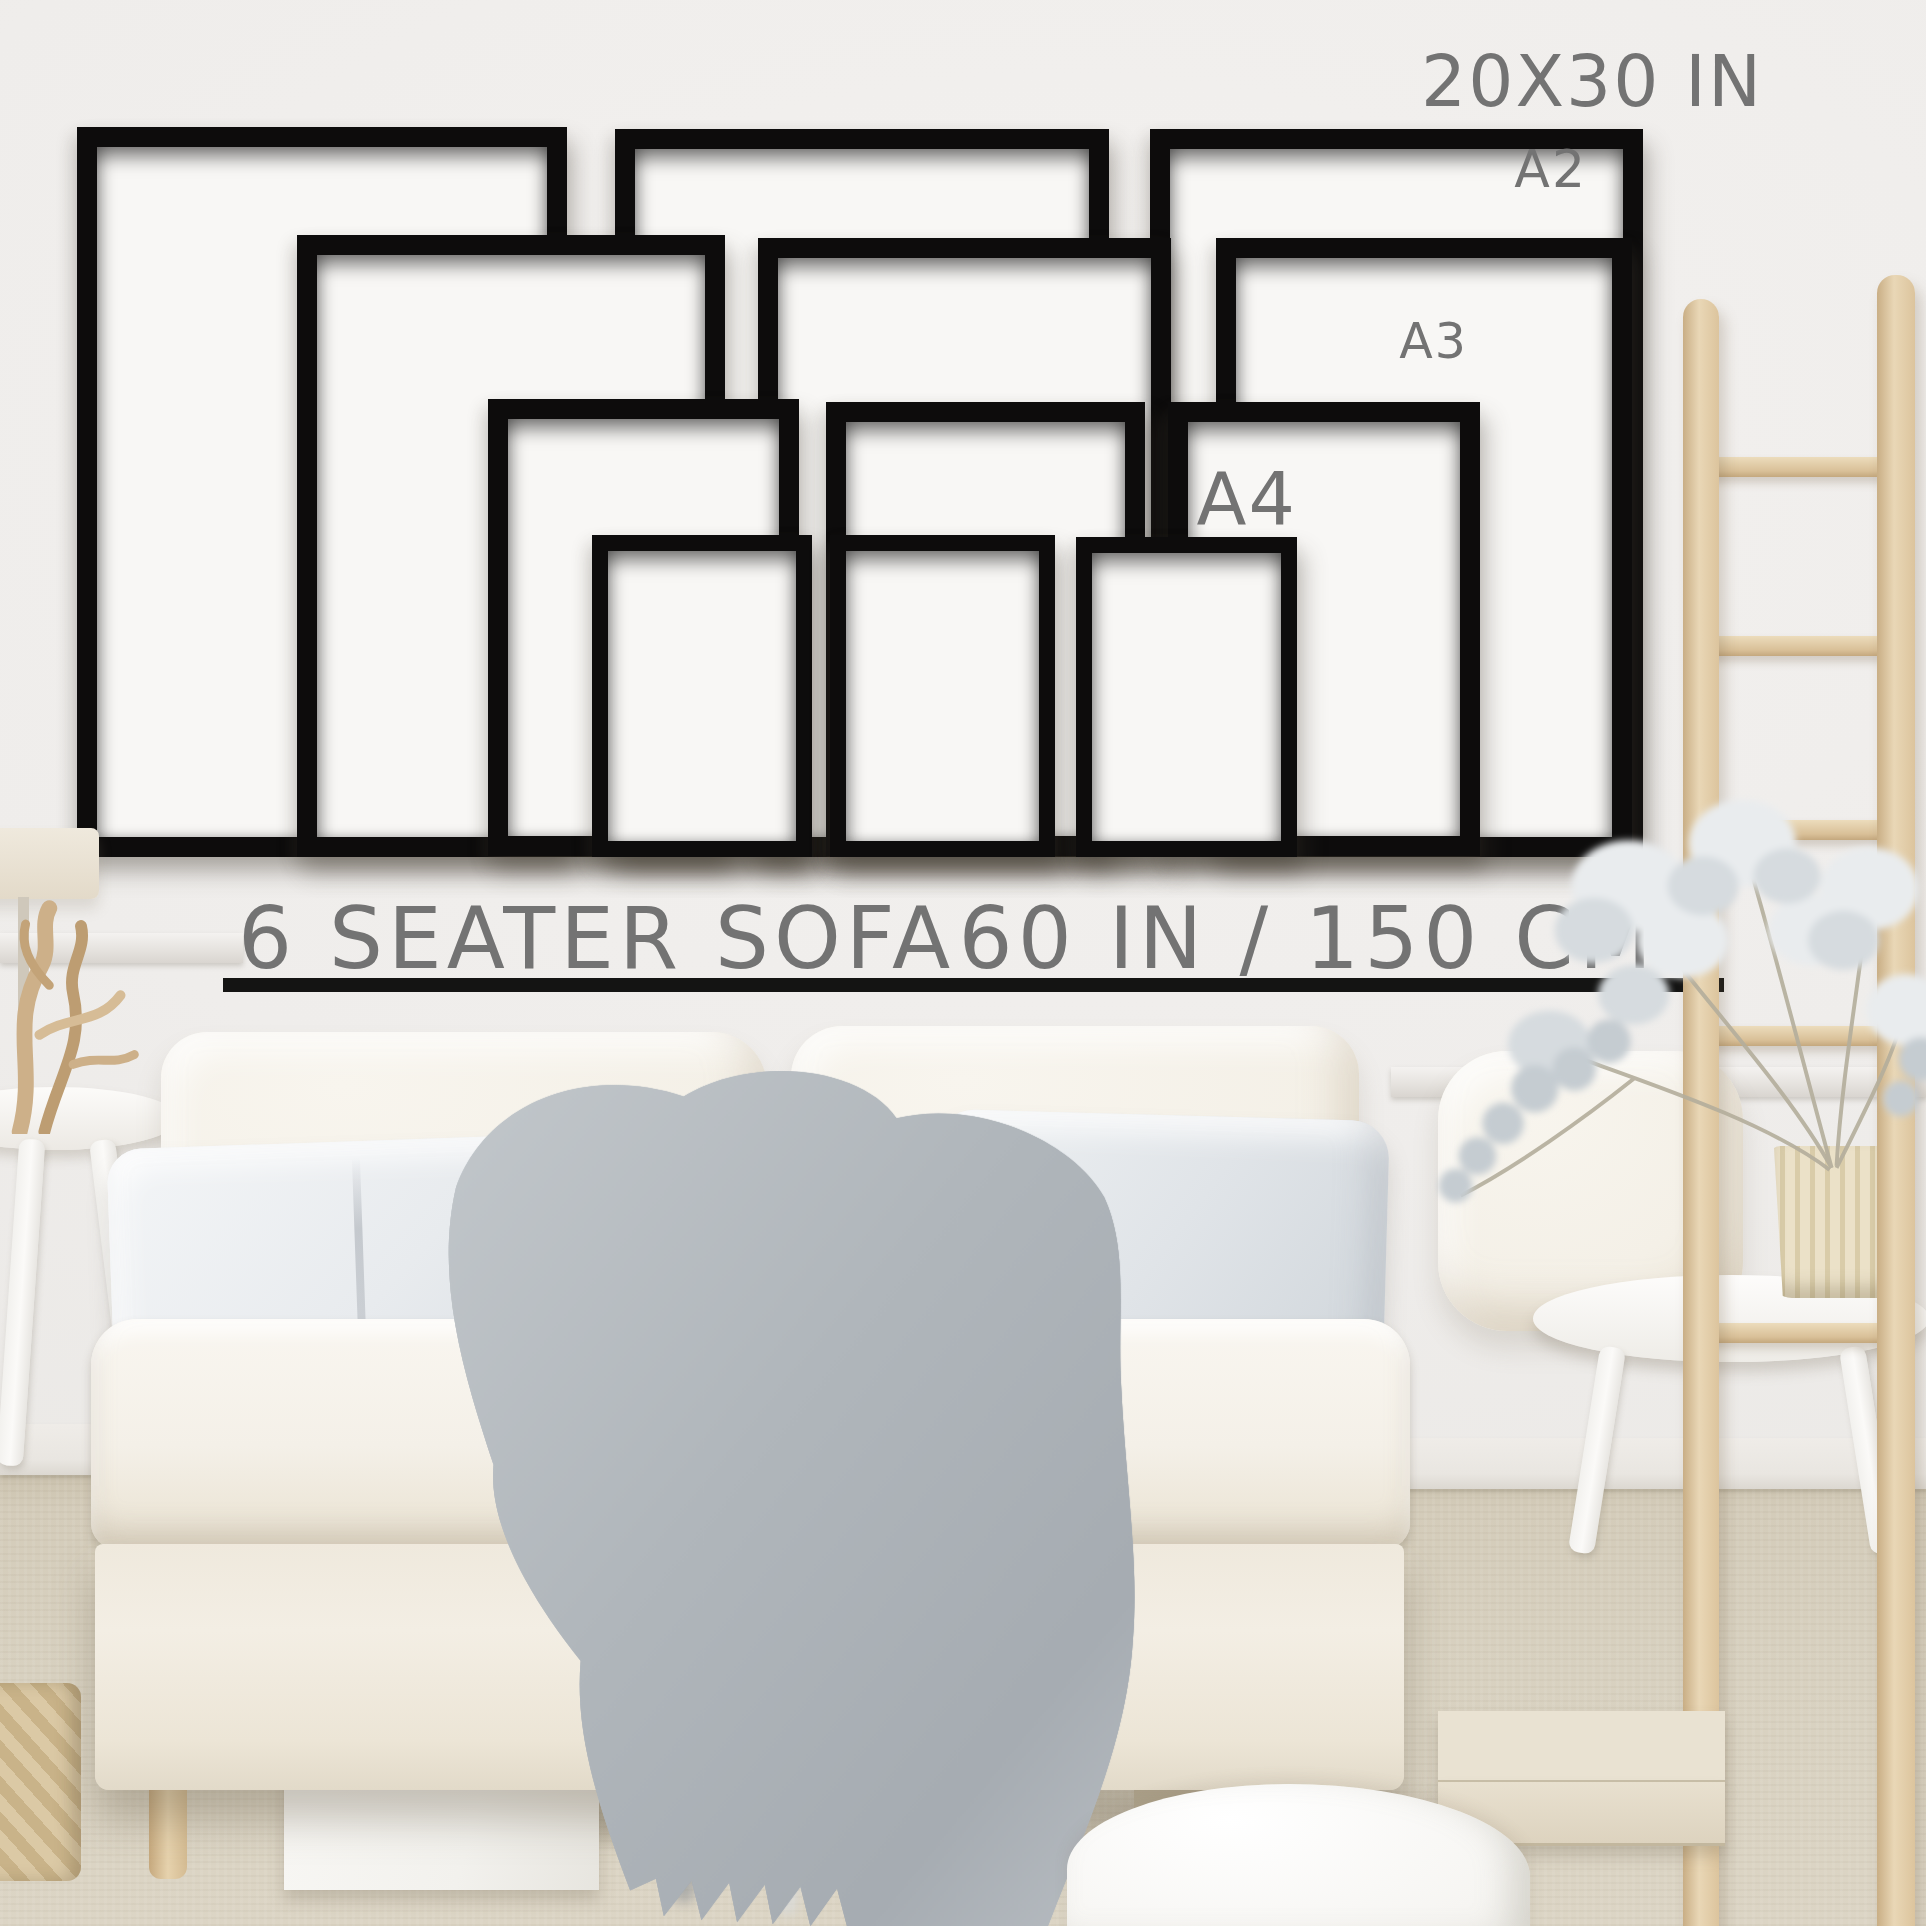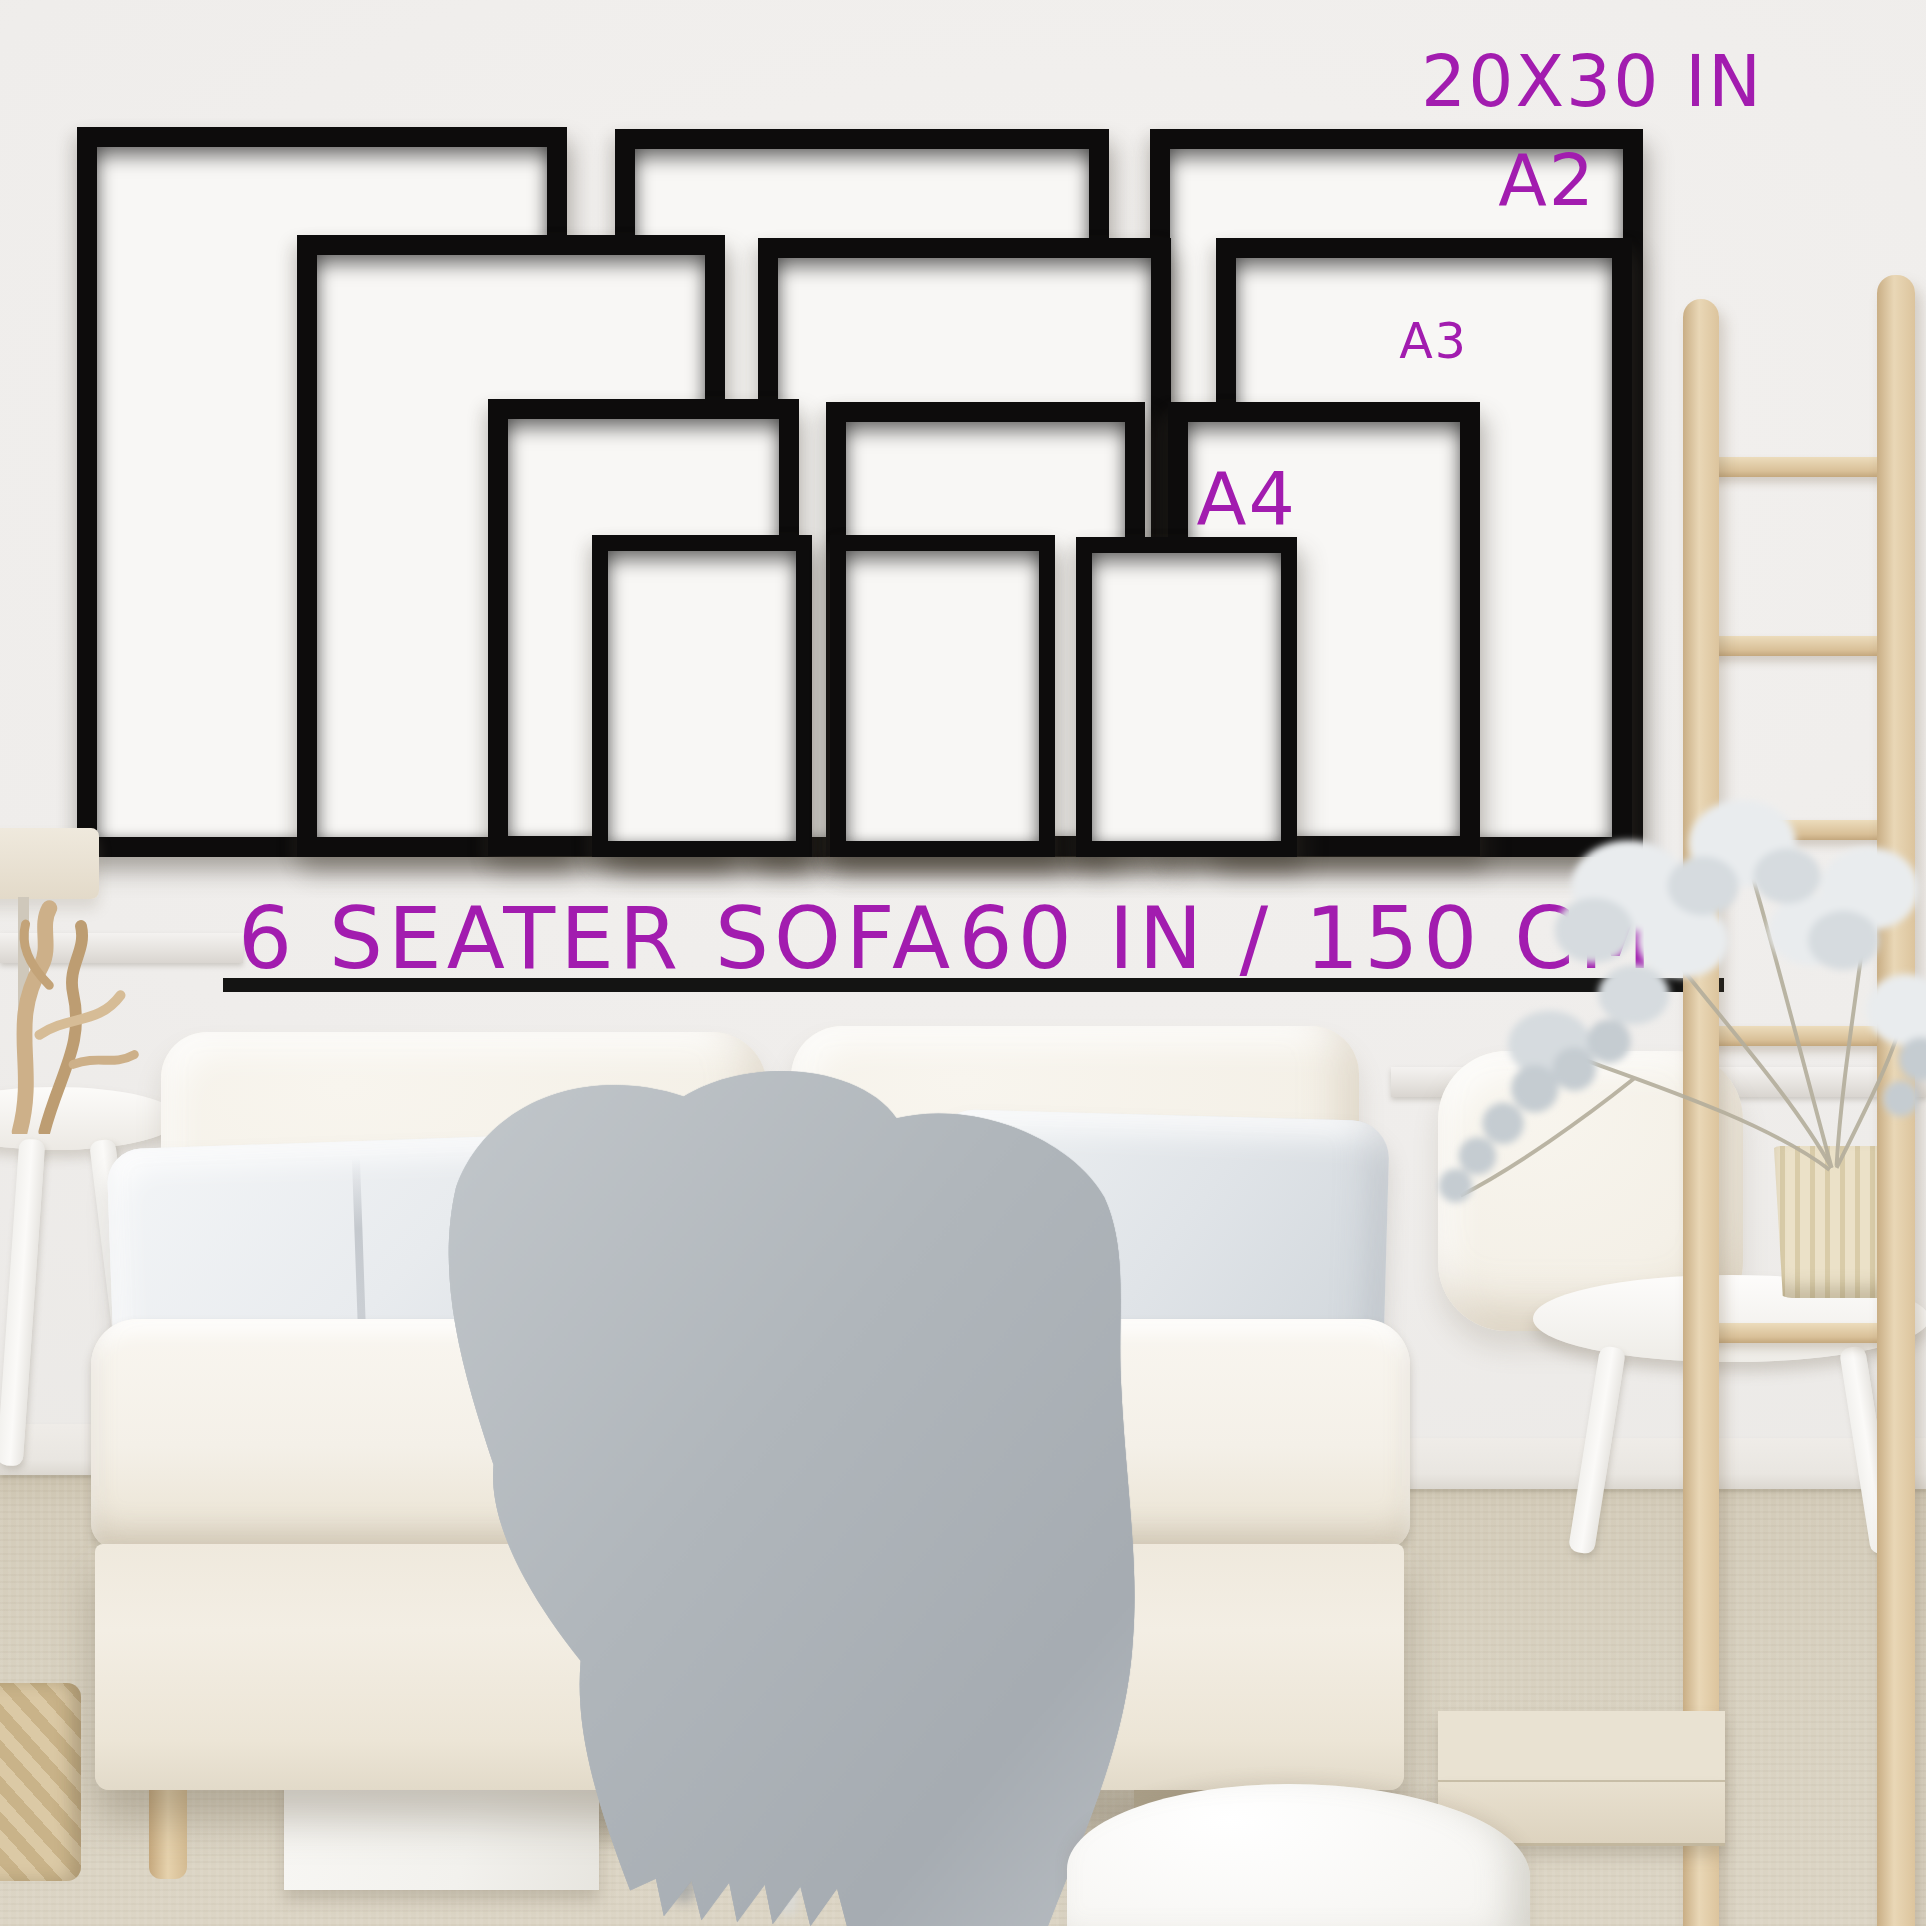--- a/index.html
+++ b/index.html
@@ -23,21 +23,21 @@
   .chair-rail{height:30px;background:linear-gradient(180deg,#f4f2f0 0%,#e6e3df 55%,#d9d5d0 100%);
     box-shadow:0 3px 5px rgba(120,112,96,.28);}
   
   .frame{position:absolute;background:#0d0c0c;
     box-shadow:7px 16px 22px rgba(70,62,52,.30), -5px 8px 16px rgba(70,62,52,.16);}
   .frame .mat{position:absolute;inset:20px;background:#f8f7f5;
     box-shadow:inset 0 16px 18px -6px rgba(0,0,0,.5),
                inset 0 -8px 12px -7px rgba(0,0,0,.22),
                inset 14px 0 16px -10px rgba(0,0,0,.32),
                inset -14px 0 16px -10px rgba(0,0,0,.32);}
-  .lbl{position:absolute;color:#a21caf;white-space:nowrap;}
+  .lbl{position:absolute;color:#737373;white-space:nowrap;}
   .size-lbl{font-size:71px;letter-spacing:2px;}
   .sofa-lbl{font-size:85px;letter-spacing:5px;}
   #rule{left:223px;top:978px;width:1501px;height:14px;background:#141413;}
   
   .cushion{position:absolute;background:
     radial-gradient(120% 120% at 30% 18%, #f8f5ee 0%, #f4f0e7 55%, #eae3d4 100%);
     box-shadow:inset -18px -26px 42px rgba(186,172,144,.38), inset 14px 18px 34px rgba(255,255,255,.85),
                0 18px 26px rgba(130,118,95,.18);}
   .pillow{position:absolute;
     box-shadow:inset -16px -22px 36px rgba(150,156,164,.35), inset 12px 16px 30px rgba(255,255,255,.9),
@@ -98,21 +98,21 @@
       <div class="mat" style="inset:16px"></div>
     </div>
   <div class="frame" style="left:830px;top:535px;width:225px;height:322px;z-index:8">
       <div class="mat" style="inset:16px"></div>
     </div>
   <div class="frame" style="left:1076px;top:537px;width:221px;height:320px;z-index:8">
       <div class="mat" style="inset:16px"></div>
     </div>
 
   <span class="lbl size-lbl" style="right:164px;top:40px;z-index:9">20X30 IN</span>
-  <span class="lbl size-lbl" style="right:331px;top:139px;z-index:9;font-size:71px">A2</span>
+  <span class="lbl size-lbl" style="right:340px;top:139px;z-index:9;font-size:52px">A2</span>
   <span class="lbl size-lbl" style="right:459px;top:313px;z-index:9;font-size:49px">A3</span>
   <span class="lbl size-lbl" style="right:630px;top:457px;z-index:9;font-size:73px">A4</span>
 
   <span class="lbl sofa-lbl" style="left:238px;top:889px;z-index:9">6 SEATER SOFA</span>
   <span class="lbl sofa-lbl" style="right:270px;top:889px;z-index:9">60 IN / 150 CM</span>
   <div class="abs" id="rule" style="z-index:9"></div>
 
   <div class="abs" style="left:-50px;top:828px;width:149px;height:71px;border-radius:8px;z-index:6;
        background:linear-gradient(180deg,#efe9dd,#e3dac9);box-shadow:0 10px 14px rgba(140,130,110,.2)"></div>
   <div class="abs" style="left:18px;top:897px;width:11px;height:208px;background:#cfc8bb;z-index:6"></div>

